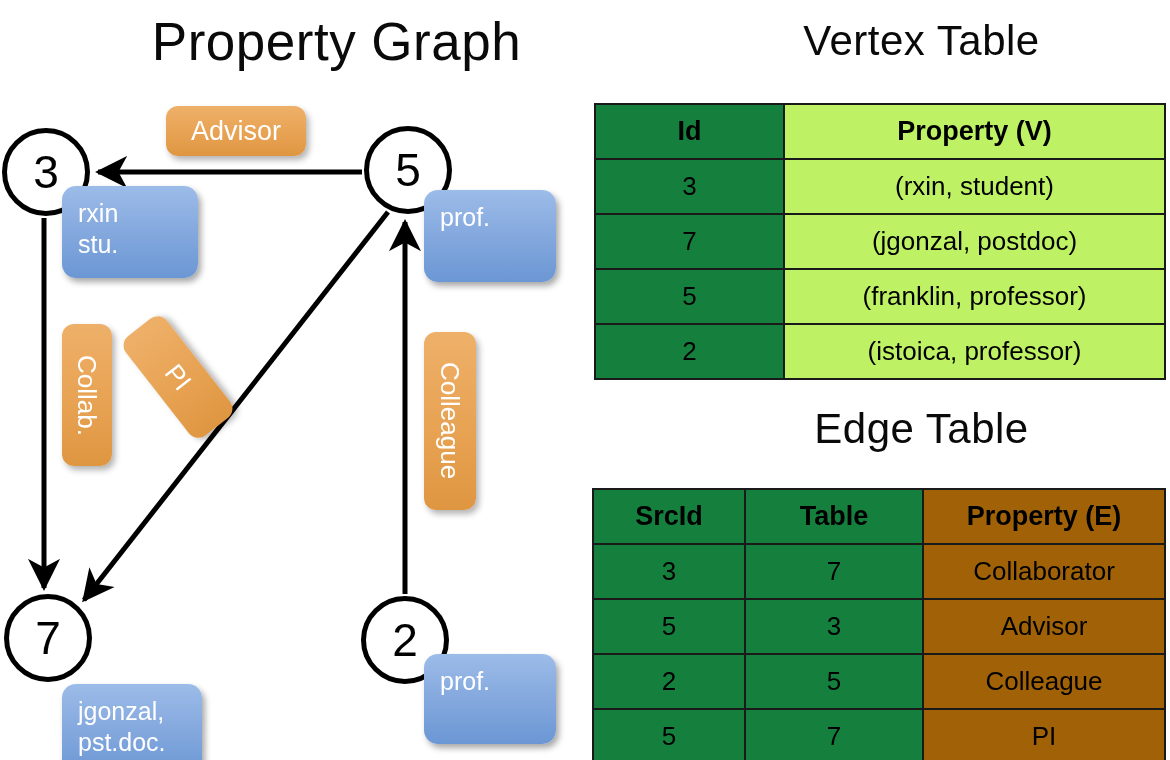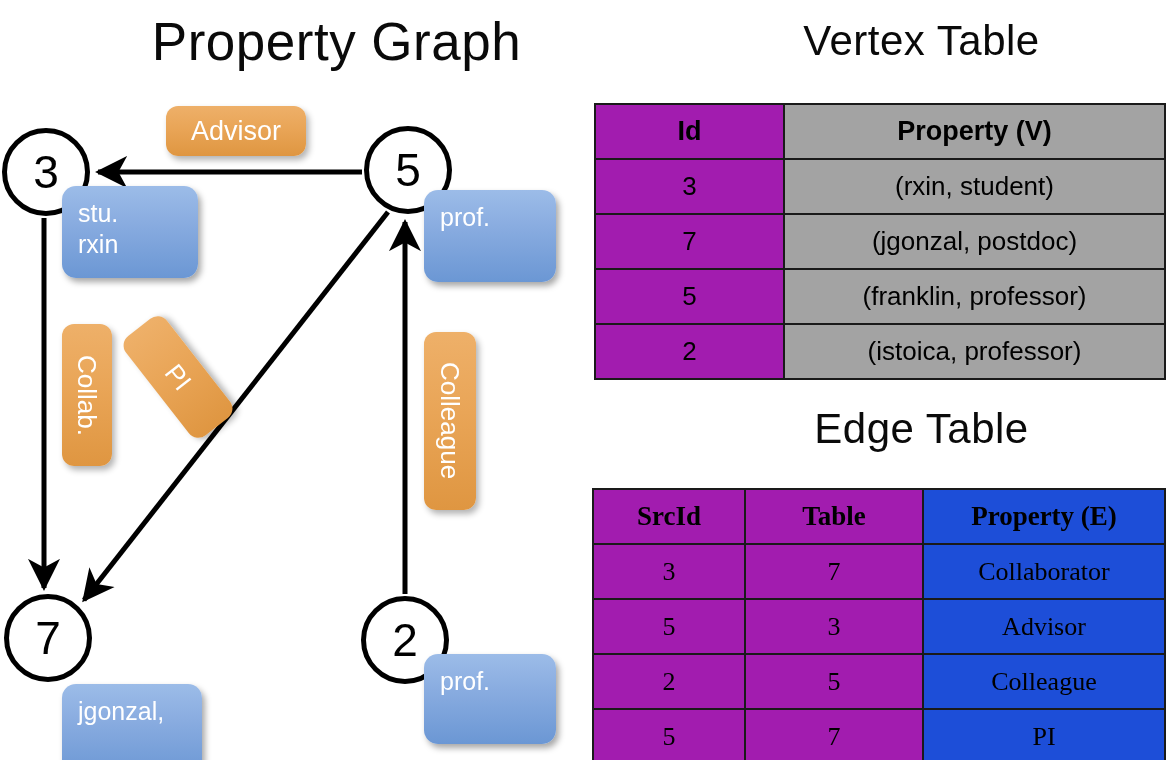--- a/index.html
+++ b/index.html
@@ -145,49 +145,49 @@
     position: absolute;
     border-collapse: collapse;
     table-layout: fixed;
     font-family: "Liberation Sans", sans-serif;
   }
   .data-table td, .data-table th {
     border: 2px solid #1a1a1a;
     text-align: center;
     font-weight: normal;
     color: #000;
-    background: #a21caf;
+    background: #15803d;
     padding: 0;
   }
   .data-table th {
     font-weight: bold;
   }
 
   
   #vertex-table {
     left: 594px; top: 103px;
     width: 572px;
   }
   #vertex-table th, #vertex-table td { height: 53px; }
   #vertex-table th { font-size: 27px; }
   #vertex-table td { font-size: 26px; }
   #vertex-table .col-id { width: 187px; }
-  #vertex-table .cell-prop { background: #a3a3a3; }
+  #vertex-table .cell-prop { background: #bef264; }
 
   
   #edge-table {
     left: 592px; top: 488px;
     width: 574px;
   }
-  #edge-table th, #edge-table td { height: 53px; font-family: Liberation Serif, serif; }
+  #edge-table th, #edge-table td { height: 53px; }
   #edge-table th { font-size: 27px; }
   #edge-table td { font-size: 26px; }
   #edge-table .col-src { width: 150px; }
   #edge-table .col-dst { width: 176px; }
-  #edge-table .cell-prop { background: #1d4ed8; }
+  #edge-table .cell-prop { background: #a16207; }
 </style>
 </head>
 <body>
 
 <div id="graph-panel">
 
   <div class="title" id="title-property-graph">Property Graph</div>
 
   <svg id="graph-edges" viewBox="0 0 585 760" xmlns="http://www.w3.org/2000/svg">
     <defs>
@@ -215,30 +215,31 @@
 
   <div class="edge-label" id="edge-label-pi">
     <span class="vert-text">PI</span>
   </div>
 
   <div class="edge-label" id="edge-label-colleague">
     <span class="vert-text">Colleague</span>
   </div>
 
   <div class="prop-box" id="prop-rxin">
+    <div>rxin</div>
     <div>stu.</div>
-    <div>rxin</div>
   </div>
 
   <div class="prop-box" id="prop-franklin">
     <div>prof.</div>
   </div>
 
   <div class="prop-box" id="prop-jgonzal">
     <div>jgonzal,</div>
+    <div>pst.doc.</div>
   </div>
 
   <div class="prop-box" id="prop-istoica">
     <div>prof.</div>
   </div>
 
   <div class="vertex-node" id="node-3">
     <span class="vertex-id">3</span>
   </div>
   <div class="vertex-node" id="node-5">

